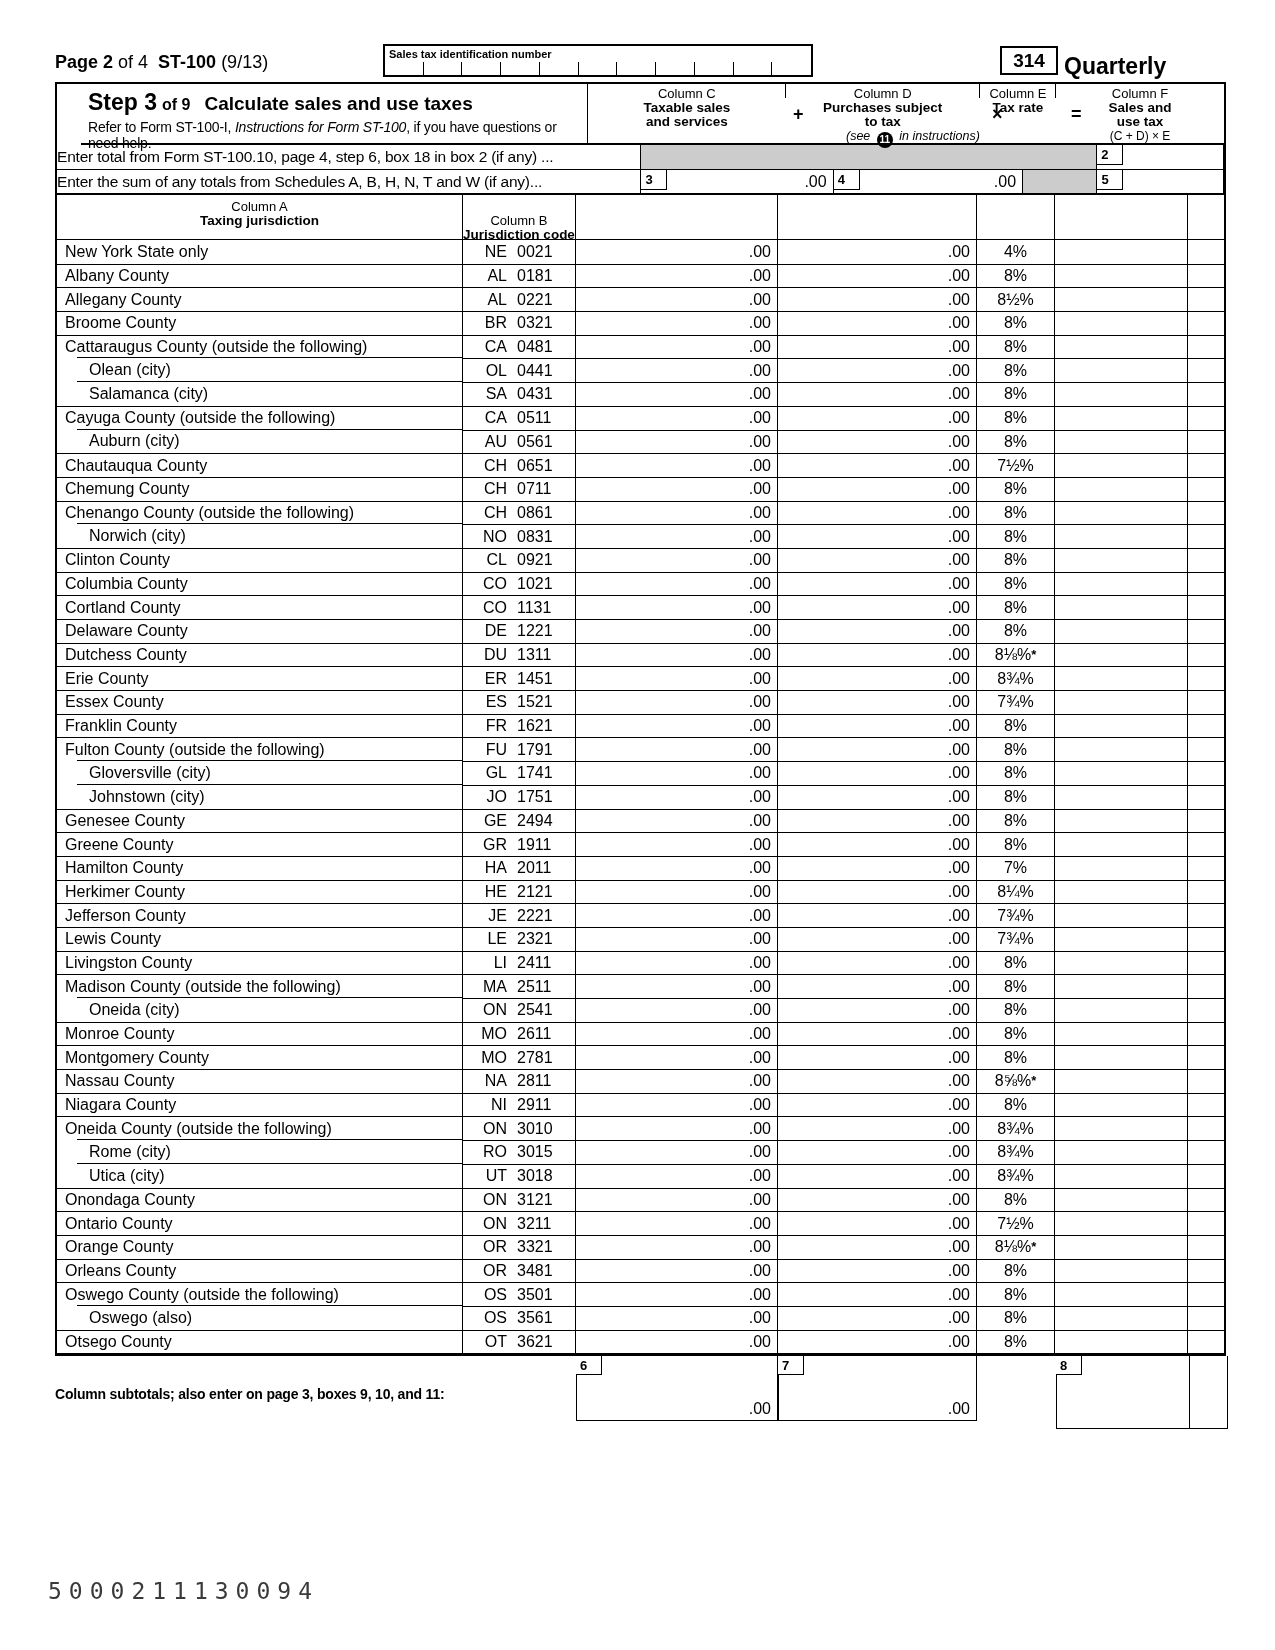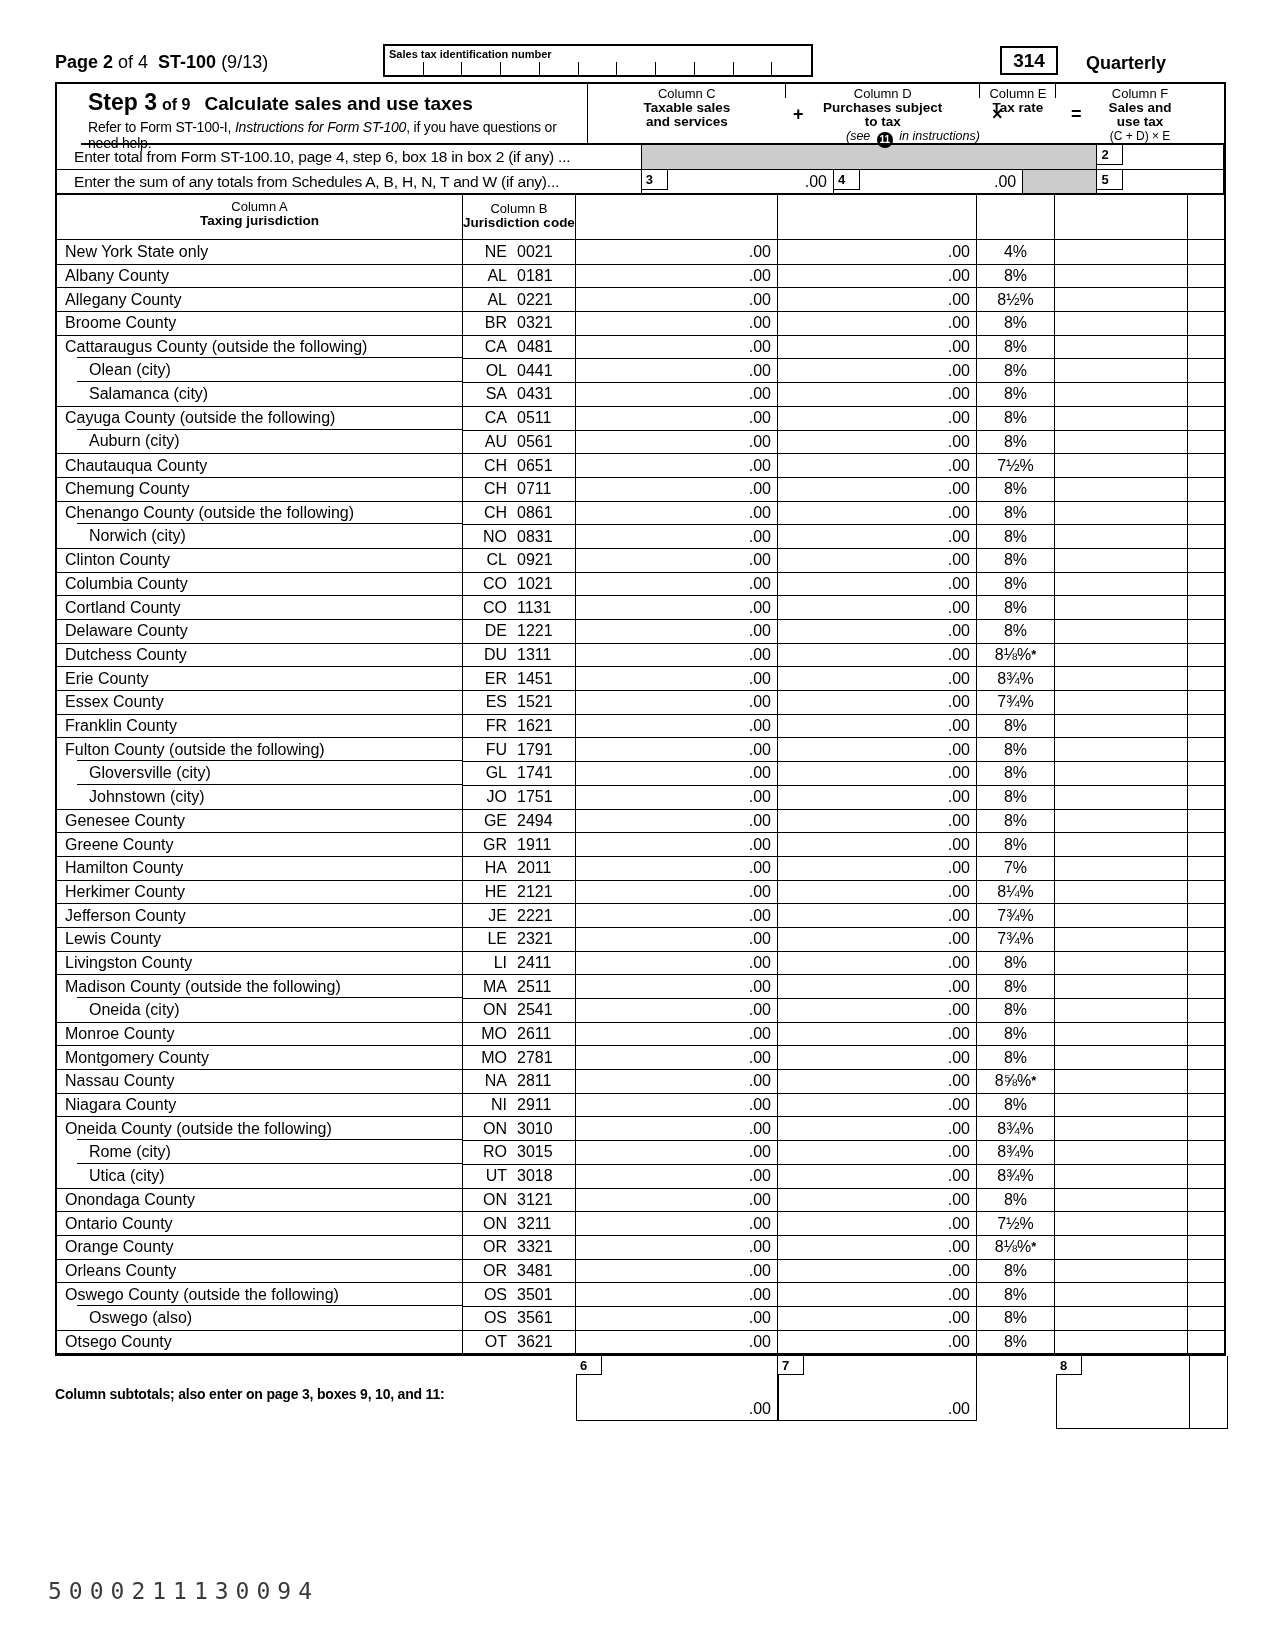--- a/index.html
+++ b/index.html
@@ -10,21 +10,21 @@
   .pagehdr { position:absolute; left:55px; top:52px; font-size:18px; }
   .pagehdr .sp { margin-left:10px; }
   
   .taxid { position:absolute; left:383px; top:44px; width:430px; height:33px; border:2px solid #000; }
   .taxid-label { position:absolute; left:4px; top:2px; font-size:11px; font-weight:bold; }
   .taxid-cells { position:absolute; left:0; right:0; bottom:0; height:15px; display:flex; }
   .tcell { flex:1; background-image:linear-gradient(#000,#000); background-size:1px 13px; background-position:right bottom; background-repeat:no-repeat; }
   .tcell:last-child { background-image:none; }
   
   .code314 { position:absolute; left:1000px; top:46px; width:58px; height:29px; border:2px solid #000; display:flex; align-items:center; justify-content:center; font-size:19px; font-weight:bold; }
-  .period { position:absolute; left:1086px; top:53px; font-size:18px; }
+  .period { position:absolute; left:1064px; top:53px; font-size:23px; }
   
   .sheet { position:absolute; left:55px; top:82px; width:1171px; }
   .table { border:2px solid #000; border-bottom:3px solid #000; }
   .band { display:flex; }
   .hdrband { height:61px; border-bottom:2px solid #000; position:relative;margin-left:24px; }
   .hab { width:519px; border-right:1px solid #000; padding:5px 7px 0 7px; }
   .stepline { white-space:nowrap; }
   .step-big { font-size:23px; font-weight:bold; }
   .step-of { font-size:16px; font-weight:bold; margin-left:5px; }
   .step-title { font-size:19px; font-weight:bold; margin-left:14px; }
@@ -34,33 +34,33 @@
   .clabel { font-size:13px; line-height:14px; }
   .ctitle { font-size:13.5px; font-weight:bold; line-height:14px; }
   .cformula { font-size:12px; line-height:14px; }
   .cnote { font-size:12.5px; font-style:italic; line-height:15px; white-space:nowrap;text-align:right; }
   .badge { display:inline-flex; width:16px; height:16px; border-radius:50%; background:#000; color:#fff; font-size:10px; font-weight:bold; font-style:normal; align-items:center; justify-content:center; vertical-align:-3px; margin:0 3px; }
   .op { position:absolute; top:20px; font-size:18px; font-weight:bold; }
   .op.plus { left:712px; } .op.times { left:911px; } .op.equals { left:990px; }
   
   .prerow { height:25px; border-bottom:1px solid #000; }
   .prerow.r3 { border-bottom:2px solid #000; }
-  .lbl520 { width:614px; border-right:1px solid #000; font-size:15.5px; letter-spacing:-0.2px; display:flex; align-items:center; padding-left:17px; white-space:nowrap; overflow:hidden; }
+  .lbl520 { width:614px; border-right:1px solid #000; font-size:15.5px; letter-spacing:-0.2px; display:flex; align-items:center; padding-left:0; white-space:nowrap; overflow:hidden; }
   .gray479 { width:479px; background:#ccc; border-right:1px solid #000; }
   .ccell { width:202px; border-right:1px solid #000; position:relative; }
   .dcell { width:199px; border-right:1px solid #000; position:relative; }
   .egray { width:78px; background:#ccc; border-right:1px solid #000; }
   .fcell { width:133px; border-right:1px solid #000; position:relative; }
   .centscell { flex:1; }
   .numbox { position:absolute; left:0; top:0; width:26px; height:20px; border:1px solid #000; border-top:none; border-left:none; background:#fff; font-size:13px; font-weight:bold; display:flex; align-items:center; padding-left:4px; }
   .amt { position:absolute; right:6px; bottom:2px; font-size:16px; }
   
   .abhdr { height:45px; border-bottom:1px solid #000; }
   .ahc { width:406px; border-right:1px solid #000; text-align:center; padding-top:5px; }
-  .bhc { width:113px; border-right:1px solid #000; text-align:center; padding-top:7px; }
+  .bhc { width:113px; border-right:1px solid #000; text-align:center; padding-top:19px; }
   .w202{width:202px;border-right:1px solid #000;} .w199{width:199px;border-right:1px solid #000;}
   .w78{width:78px;border-right:1px solid #000;} .w133{width:133px;border-right:1px solid #000;} .wlast{flex:1;}
   
   .trow { display:flex; height:23.7px; }
   .trow + .trow .cell { border-top:1px solid #000; }
   .trow + .trow.indent .c-a { border-top:none; }
   .cell { display:flex; align-items:center; }
   .c-a { width:406px; border-right:1px solid #000; padding-left:8px; font-size:16px; position:relative; }
   .trow.indent .c-a { padding-left:32px; }
   .trow.indent .c-a::before { content:''; position:absolute; left:20px; right:-1px; top:-1px; height:1px; background:#000; }

